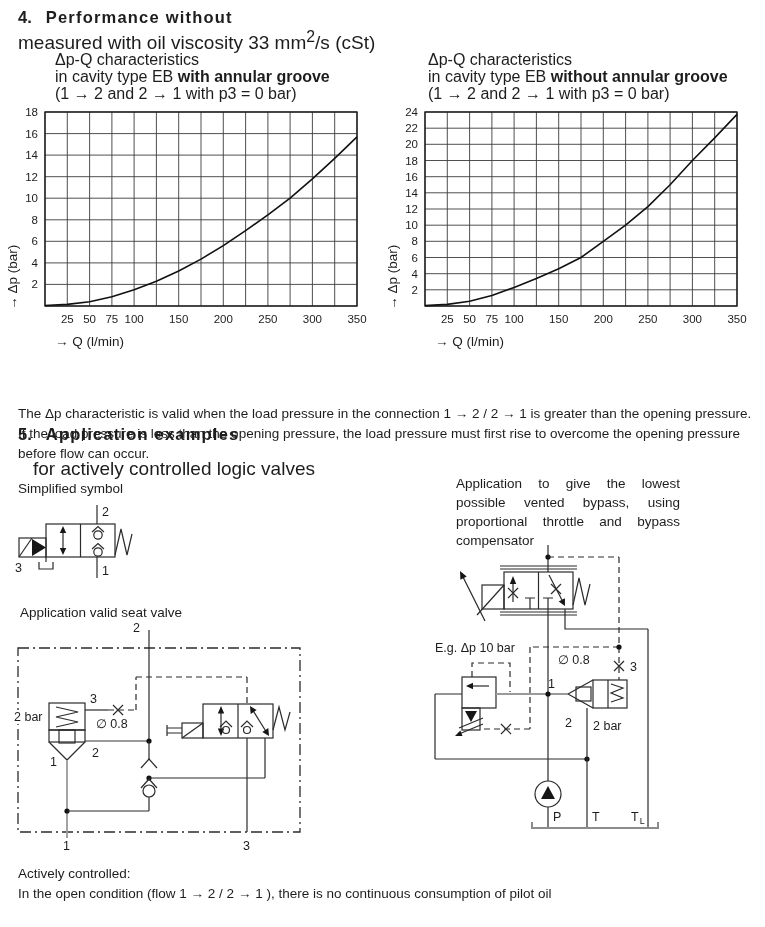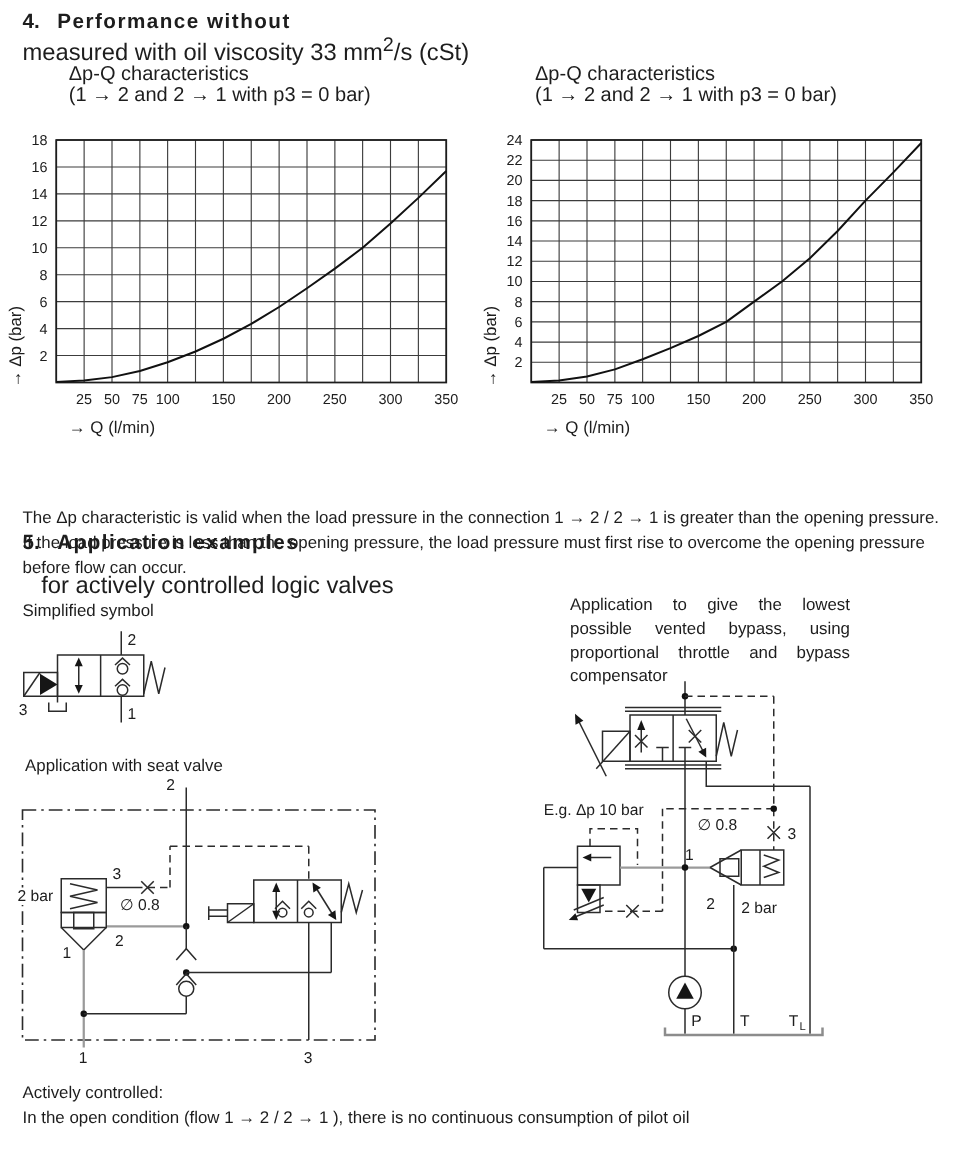--- a/index.html
+++ b/index.html
@@ -27,24 +27,26 @@
 </head>
 <body>
 
 <div class="abs h1" style="left:18px;top:8px;">
   <span class="no">4.</span><span>Performance without</span>
 </div>
 <div class="abs sub" style="left:18px;top:28px;"><span>measured with oil viscosity 33 mm</span><sup>2</sup><span>/s (cSt)</span></div>
 
 <div class="abs ct" style="left:55px;top:51px;width:330px;">
   <div>Δp-Q characteristics</div>
+  <div><span>in cavity type EB </span><b>with annular groove</b></div>
   <div>(1 → 2 and 2 → 1 with p3 = 0 bar)</div>
 </div>
 <div class="abs ct" style="left:428px;top:51px;width:330px;">
   <div>Δp-Q characteristics</div>
+  <div><span>in cavity type EB </span><b>without annular groove</b></div>
   <div>(1 → 2 and 2 → 1 with p3 = 0 bar)</div>
 </div>
 
 <svg class="chart" style="left:3px;top:105px;" width="370" height="246">
     <path d="M42.0,7V201M64.3,7V201M86.6,7V201M108.9,7V201M131.1,7V201M153.4,7V201M175.7,7V201M198.0,7V201M220.3,7V201M242.6,7V201M264.9,7V201M287.1,7V201M309.4,7V201M331.7,7V201M354.0,7V201M42,201.0H354M42,179.4H354M42,157.9H354M42,136.3H354M42,114.8H354M42,93.2H354M42,71.7H354M42,50.1H354M42,28.6H354M42,7.0H354" stroke="#3c3c3c" stroke-width="0.9" fill="none"></path>
     <rect x="42" y="7" width="312" height="194" stroke="#1d1d1d" stroke-width="1.4" fill="none"></rect>
     <polyline points="42.0,200.5 64.3,199.4 86.6,196.7 108.9,191.8 131.1,184.8 153.4,176.2 175.7,166.0 198.0,154.1 220.3,140.6 242.6,125.6 264.9,109.9 287.1,93.2 309.4,73.8 331.7,53.3 354.0,31.8" stroke="#111" stroke-width="1.6" fill="none" stroke-linejoin="round"></polyline>
     <text x="64.28571428571428" y="218" text-anchor="middle" font-size="11.5">25</text>
     <text x="86.57142857142857" y="218" text-anchor="middle" font-size="11.5">50</text>
     <text x="108.85714285714285" y="218" text-anchor="middle" font-size="11.5">75</text>
@@ -131,21 +133,21 @@
   </g>
   <g>
     <path class="thin" d="M38,59 V64"></path>
     <path class="thin" d="M31,64 V71 H45 V64"></path>
   </g>
   <text class="dlbl" x="94" y="18">2</text>
   <text class="dlbl" x="94" y="77">1</text>
   <text class="dlbl" x="7" y="74">3</text>
 </svg>
 
-<div class="abs cap" style="left:20px;top:605px;">Application with seat valve</div>
+<div class="abs cap" style="left:20px;top:605px;">Application valid seat valve</div>
 
 <svg style="left:10px;top:618px;" width="320" height="240">
   <rect class="dashdot" x="8" y="30" width="282" height="184"></rect>
   <path class="thin" d="M139,12 V123"></path>
   <path class="grey" d="M75,123 H139"></path>
   <circle class="dot" cx="139" cy="123" r="2.6"></circle>
 
   <g>
     <path class="thin" d="M75,92 H98"></path>
     <path class="dash" d="M98,92 H126 M126,92 V59 M126,59 H237 M237,59 V86"></path>

